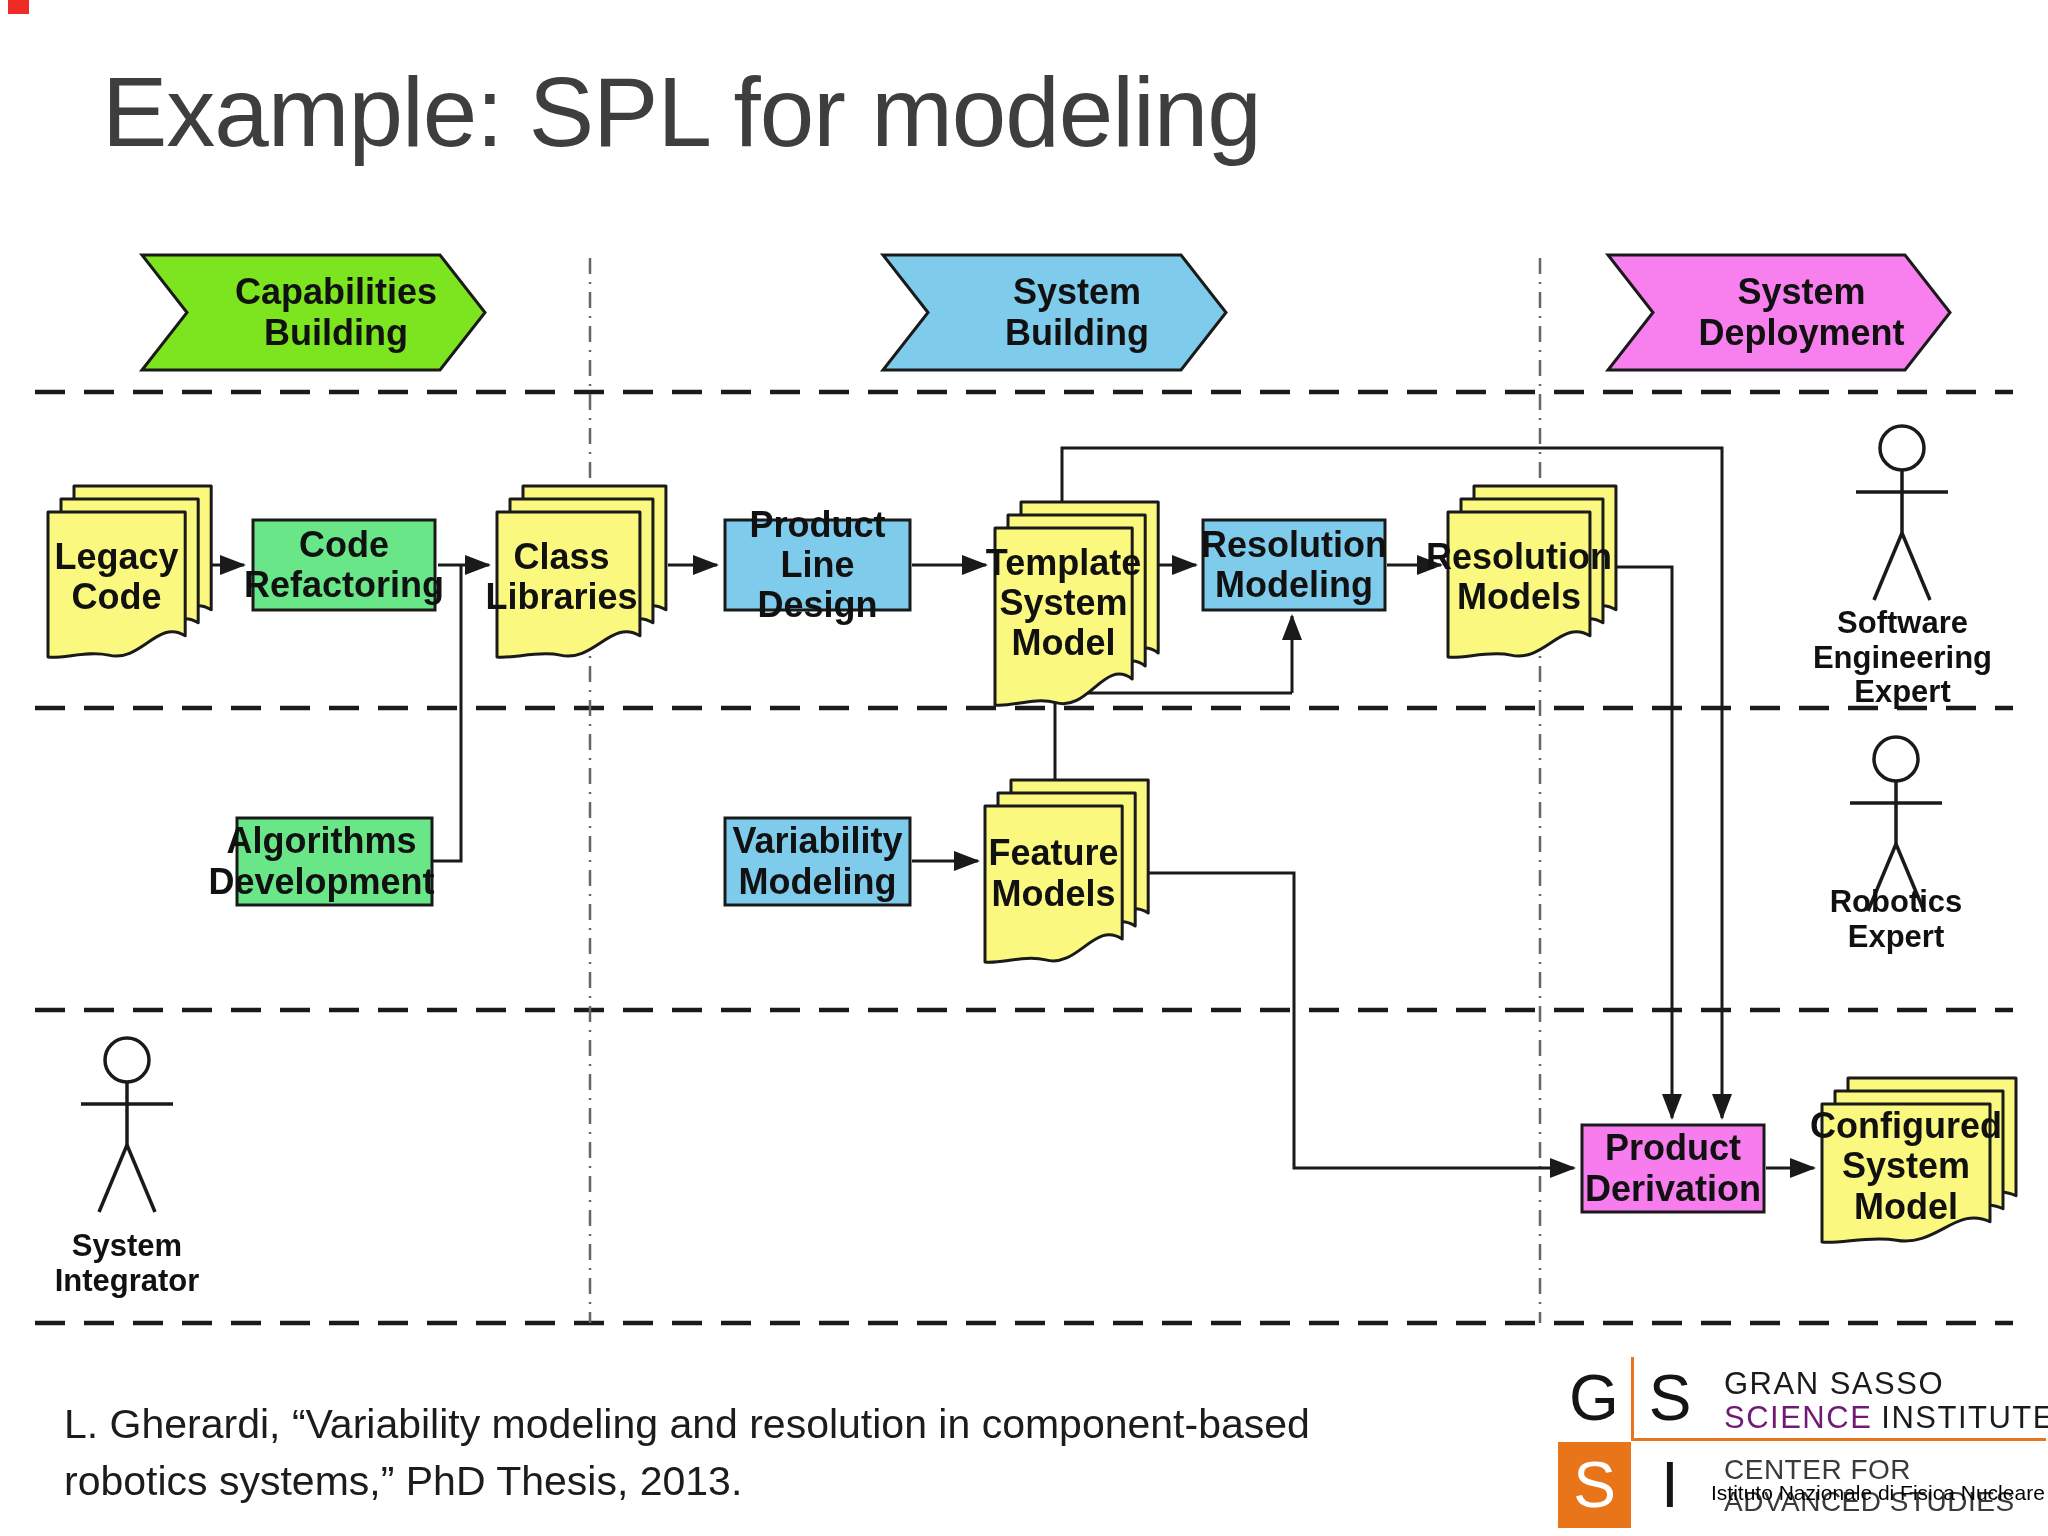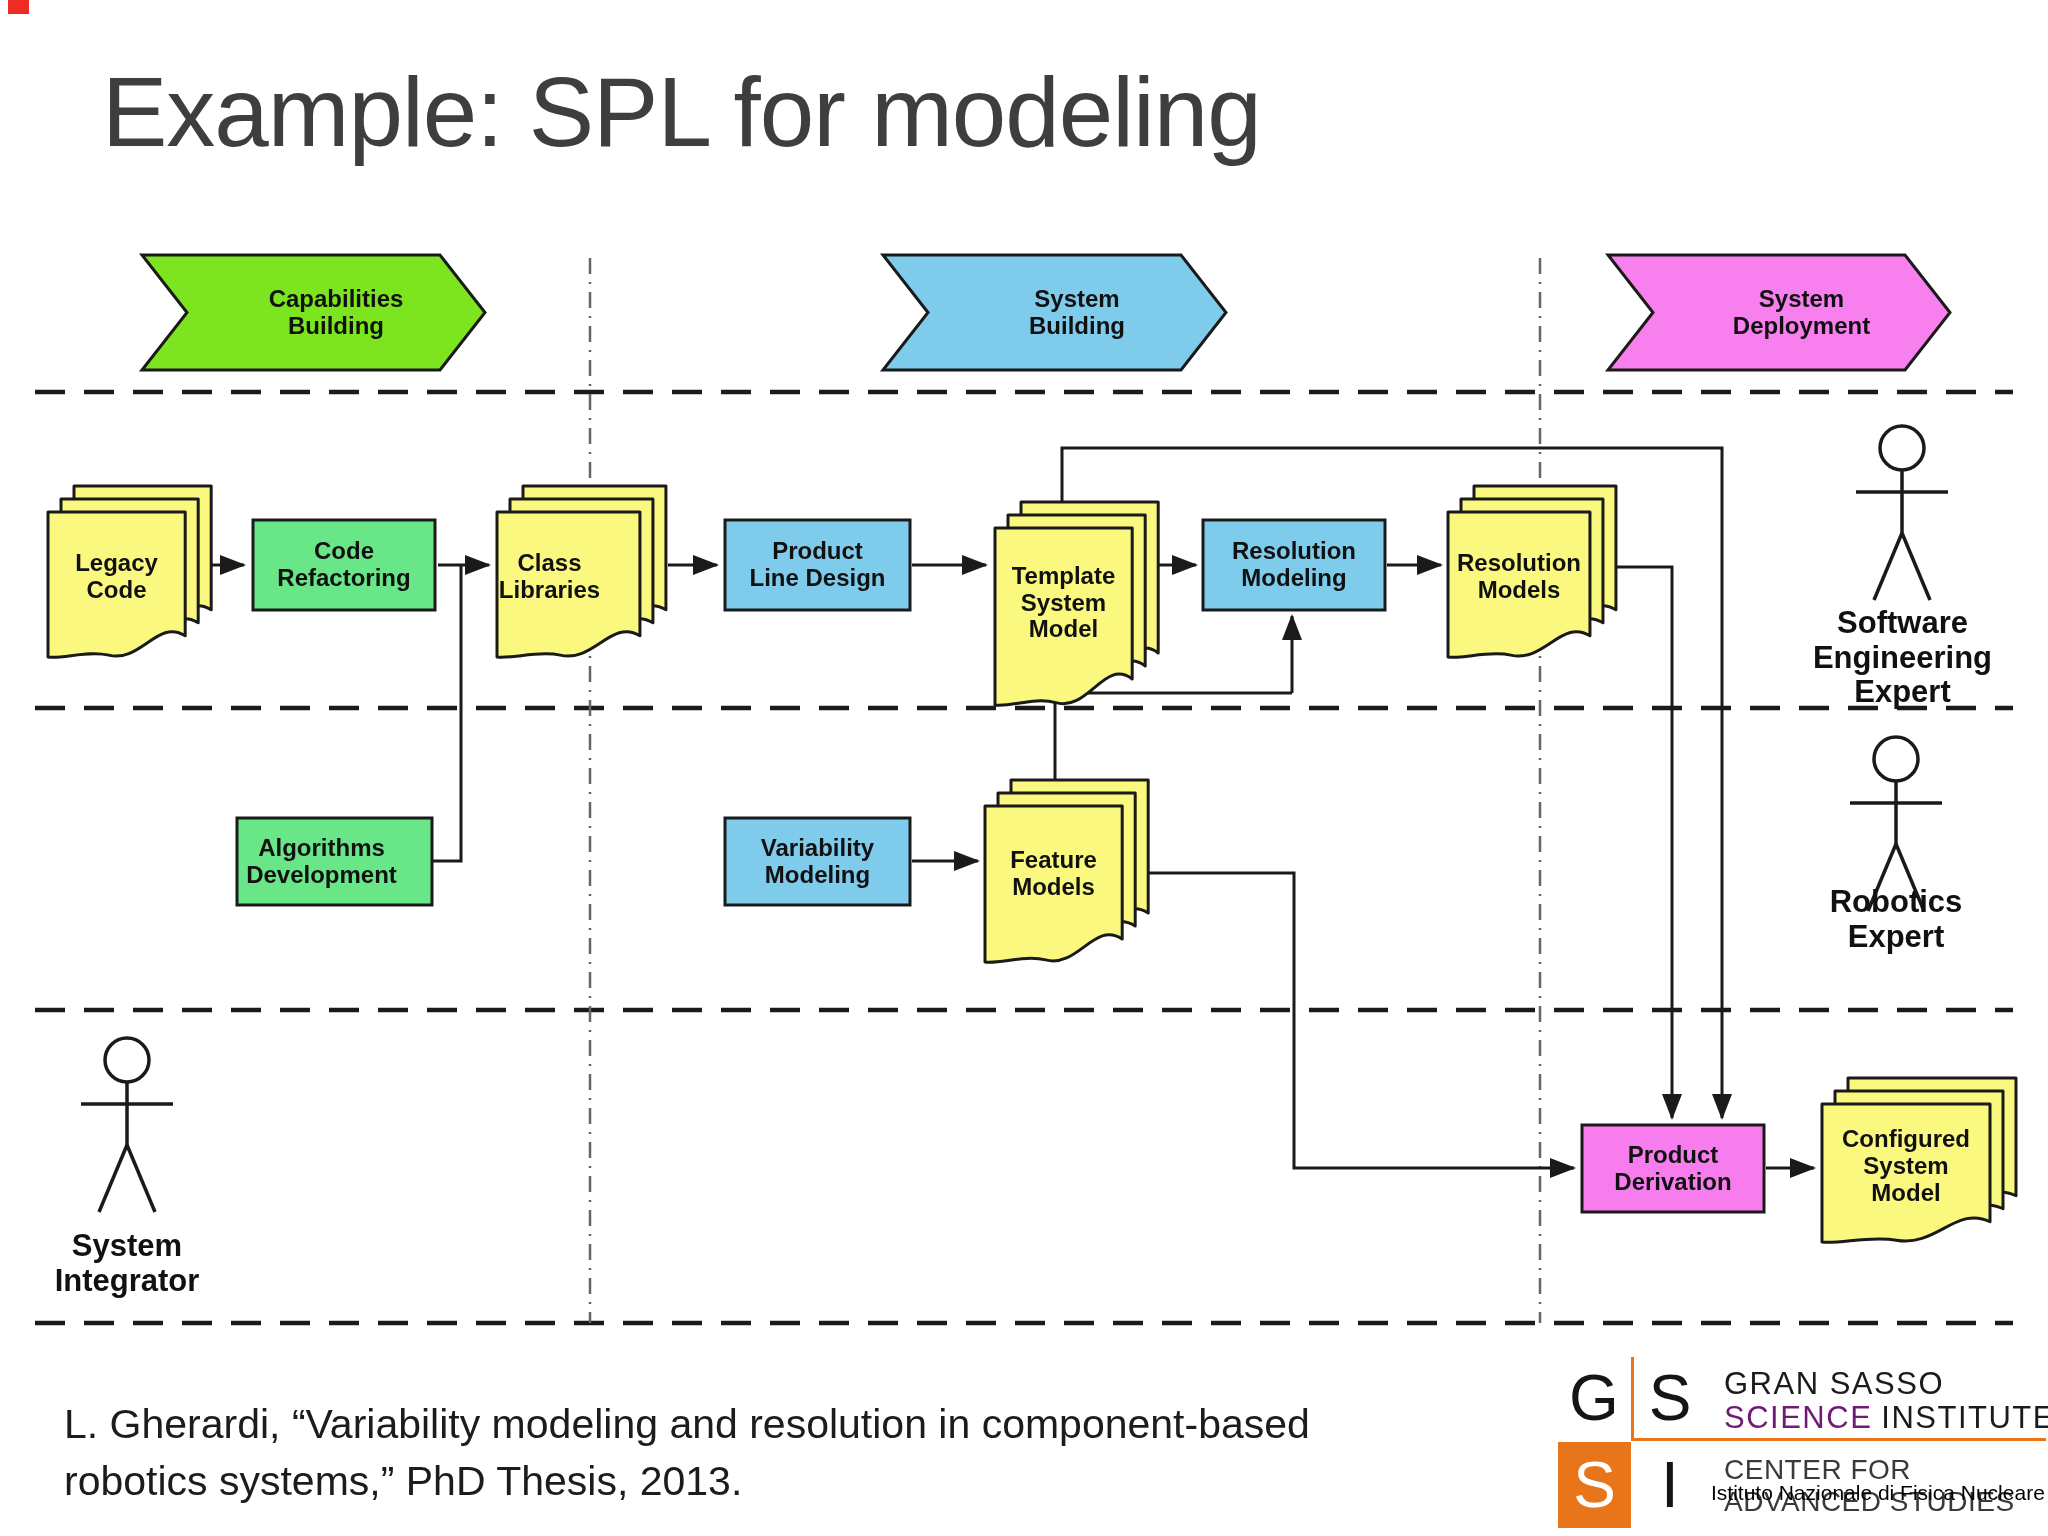--- a/index.html
+++ b/index.html
@@ -1,21 +1,21 @@
 <!DOCTYPE html>
 <html><head>
 <meta charset="utf-8">
 <style>
   html,body{margin:0;padding:0;background:#ffffff;}
   #slide{position:relative;width:2048px;height:1536px;background:#ffffff;overflow:hidden;
          font-family:"Liberation Sans",sans-serif;}
   .abs{position:absolute;}
   .lbl{position:absolute;display:flex;align-items:center;justify-content:center;
        text-align:center;white-space:pre-line;font-weight:bold;color:#111;
-       font-size:24px;line-height:1.12;pointer-events:none;}
+       font-size:36px;line-height:1.12;pointer-events:none;}
   #title{position:absolute;left:102px;top:52px;width:1500px;height:120px;
          font-size:98px;font-weight:300;color:#3e3e3e;letter-spacing:-1px;
          display:flex;align-items:center;}
   #citation{position:absolute;left:26px;top:1396px;width:1400px;
             font-size:41px;font-weight:300;color:#1c1c1c;line-height:1.4;
             white-space:pre-line;margin-left:38px;}
   .actor-label{font-size:31px;}
   #red-mark{position:absolute;left:8px;top:0;width:21px;height:14px;background:#ee2b24;}
   
   #logo{position:absolute;left:1558px;top:1352px;width:490px;height:182px;}
@@ -137,21 +137,21 @@
 Building</div>
   <div class="lbl" style="left:928px;top:255px;width:298px;height:115px">System
 Building</div>
   <div class="lbl" style="left:1653px;top:255px;width:297px;height:115px">System
 Deployment</div>
 
   <div class="lbl" style="left:48px;top:512px;width:137px;height:130px">Legacy
 Code</div>
   <div class="lbl" style="left:253px;top:520px;width:182px;height:90px">Code
 Refactoring</div>
-  <div class="lbl" style="left:469px;top:512px;width:161px;height:130px">Class
+  <div class="lbl" style="left:481px;top:512px;width:161px;height:130px">Class
 Libraries</div>
   <div class="lbl" style="left:725px;top:520px;width:185px;height:90px">Product
 Line Design</div>
   <div class="lbl" style="left:995px;top:528px;width:137px;height:150px">Template
 System
 Model</div>
   <div class="lbl" style="left:1203px;top:520px;width:182px;height:90px">Resolution
 Modeling</div>
   <div class="lbl" style="left:1448px;top:512px;width:142px;height:130px">Resolution
 Models</div>

